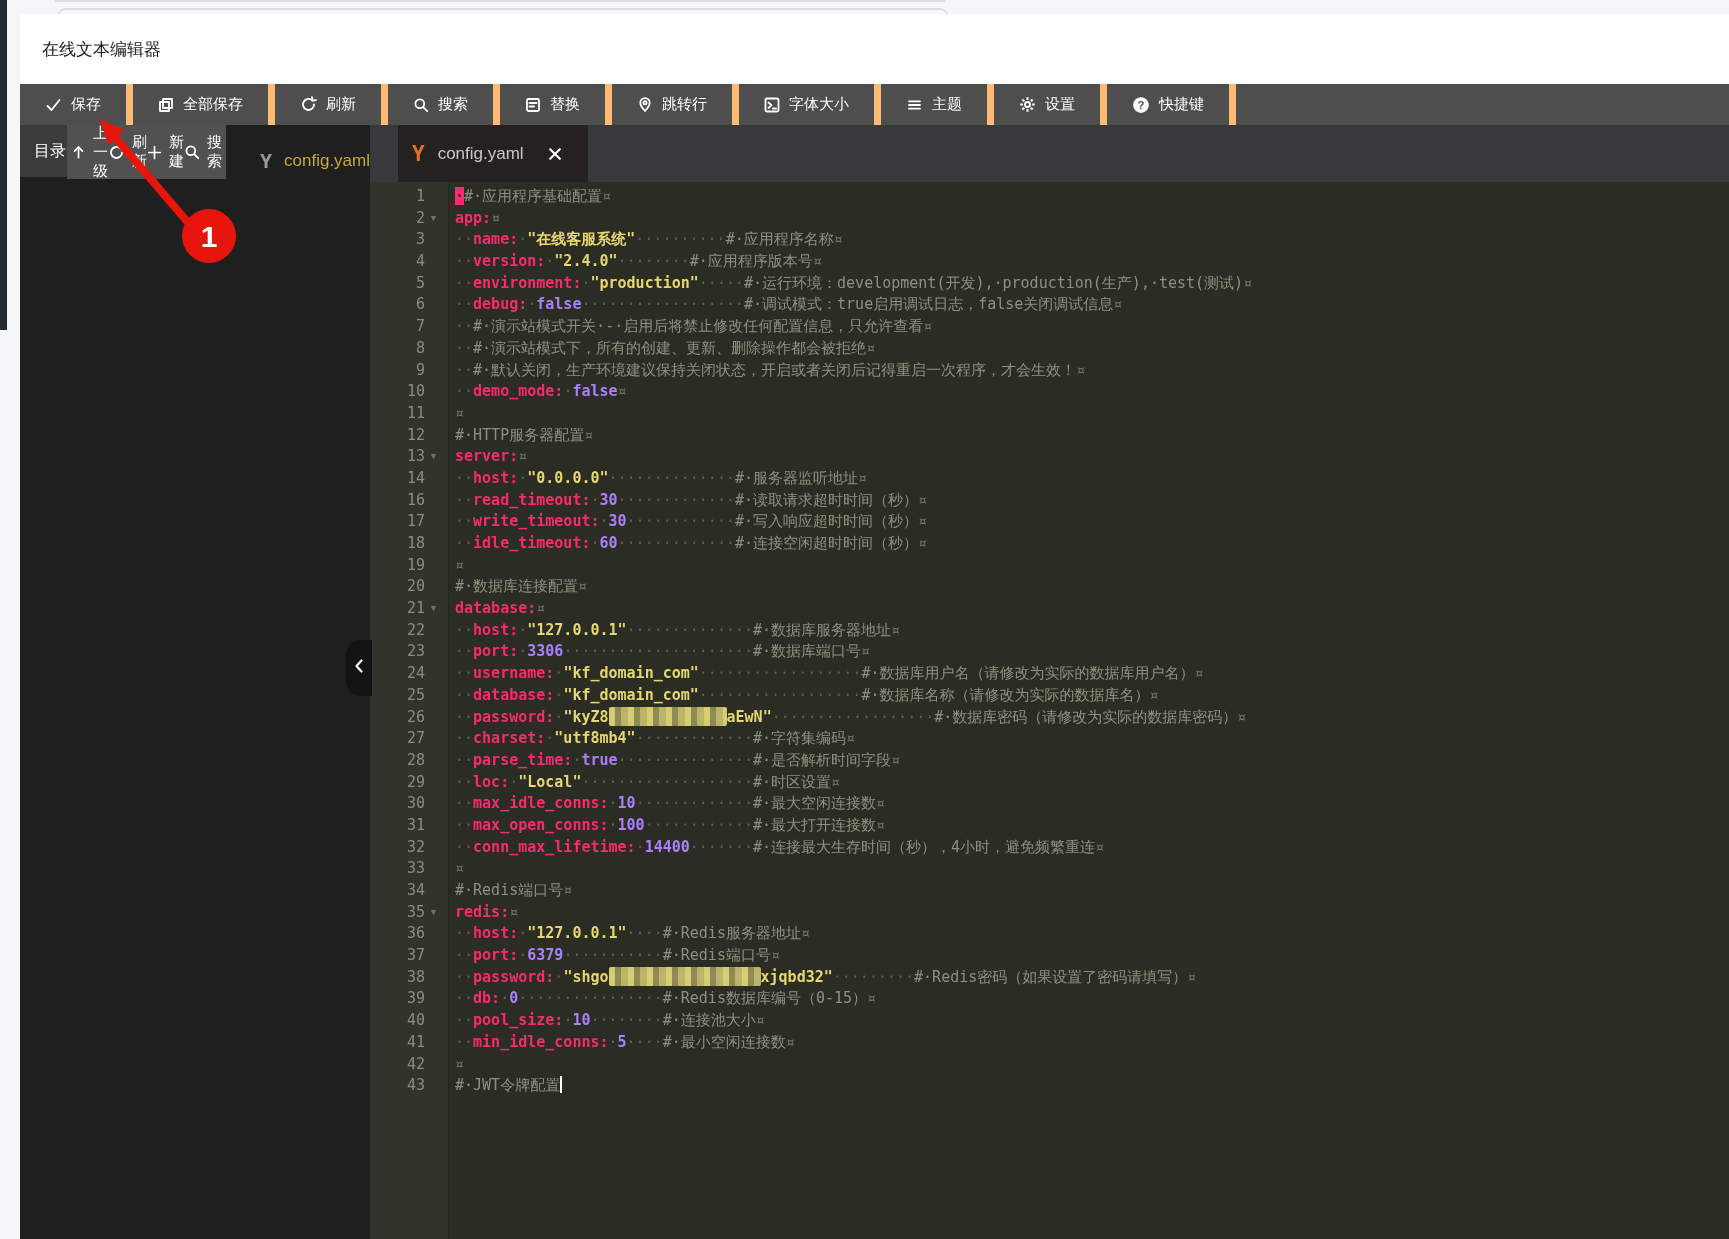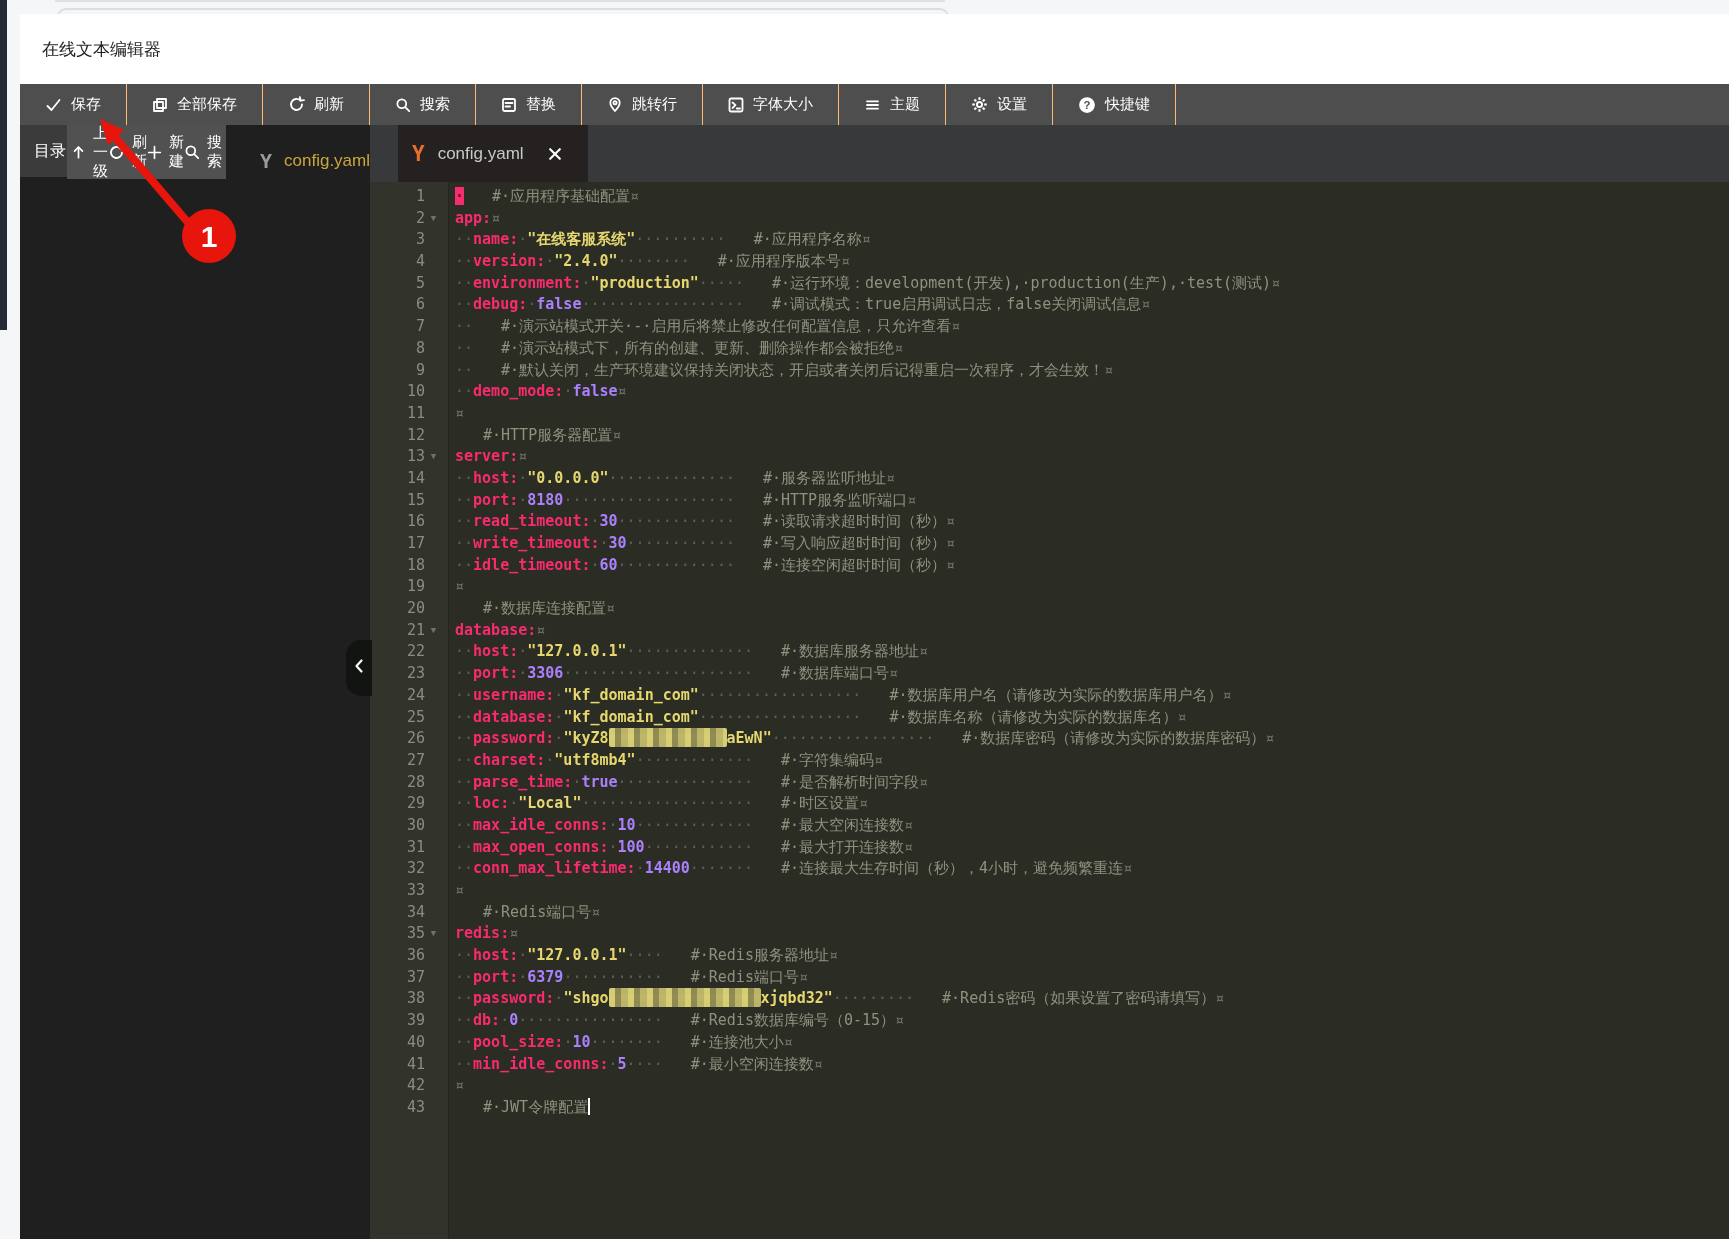--- a/index.html
+++ b/index.html
@@ -15,21 +15,21 @@
   .chrome-topline{position:absolute;left:55px;top:0;width:890px;height:2px;background:#d9dbde;opacity:.8;}
 
   .app{position:absolute;left:20px;top:14px;right:0;bottom:0;background:#84cc16;}
 
   .titlebar{height:70px;display:flex;align-items:center;padding-left:22px;background:#fff;}
   .titlebar .t{font-size:17px;color:#1d1d1d;}
 
   
   .toolbar{height:41px;background:#4e4e4e;display:flex;align-items:stretch;}
   .tb-btn{display:flex;align-items:center;padding:0 25px;cursor:pointer;
-    border-right:1px solid #fdba74;color:#fff;font-size:15px;white-space:nowrap;}
+    border-right:7px solid #fdba74;color:#fff;font-size:15px;white-space:nowrap;}
   .tb-btn .ic{display:flex;align-items:center;margin-right:9px;}
   .tb-btn svg{display:block;}
   .tb-fill{flex:1;}
 
   .main{display:flex;position:absolute;top:111px;left:0;right:0;bottom:0;}
 
   
   .sidebar{width:350px;display:flex;flex-direction:row;background:#1f1f1f;}
   .dir-row{height:52px;background:#3b3b3b;color:#fff;display:flex;align-items:center;
     padding:0 14px;font-size:16px;white-space:nowrap;overflow:hidden;}
@@ -63,21 +63,21 @@
   .row{display:flex;height:21.7px;line-height:21.7px;
     font-family:"DejaVu Sans Mono",monospace;font-size:15px;}
   .gut{width:78px;flex:none;display:flex;justify-content:flex-end;align-items:center;
     padding-right:8px;box-sizing:border-box;}
   .ln{color:#8a8d82;font-size:15px;text-align:right;min-width:34px;}
   .fold{width:13px;color:#70726a;font-size:9px;text-align:center;margin-left:2px;}
   .code{white-space:pre;padding-left:7px;color:#f8f8f2;}
   .seg-k{color:#f92a6e;font-weight:bold;}
   .seg-s{color:#e6d86e;font-weight:bold;}
   .seg-n{color:#ab80fc;font-weight:bold;}
-  .seg-c{color:#8f917e;padding-left:28px;}
+  .seg-c{color:#8f917e;}
   .seg-w{color:#5e6057;}
   .seg-e{color:#75776b;}
   .seg-hl{background:#f72d72;color:#5e0f2d;font-weight:bold;}
   .blur{display:inline-block;height:19px;vertical-align:-4px;border-radius:2px;
     background-image:
       repeating-linear-gradient(90deg, rgba(224,214,120,.95) 0 6px, rgba(148,144,86,.95) 6px 12px, rgba(196,188,108,.95) 12px 19px),
       repeating-linear-gradient(0deg, rgba(0,0,0,.22) 0 6px, rgba(255,255,255,.10) 6px 13px);}
   .blur-a{width:118px;}
   .blur-b{width:152px;}
   .cursor{display:inline-block;width:2px;height:17px;background:#ffffff;vertical-align:-3px;}
@@ -371,27 +371,20 @@
             </div>
             <div class="row">
               <div class="gut">
                 <span class="ln">14</span>
                 <span class="fold"></span>
               </div>
               <div class="code"><span class="seg-w">··</span><span class="seg-k">host:</span><span class="seg-w">·</span><span class="seg-s">"0.0.0.0"</span><span class="seg-w">··············</span><span class="seg-c">#·服务器监听地址</span><span class="seg-e">¤</span></div>
             </div>
             <div class="row">
               <div class="gut">
-                <span class="ln">15</span>
-                <span class="fold"></span>
-              </div>
-              <div class="code"><span class="seg-w">··</span><span class="seg-k">port:</span><span class="seg-w">·</span><span class="seg-n">8180</span><span class="seg-w">···················</span><span class="seg-c">#·HTTP服务监听端口</span><span class="seg-e">¤</span></div>
-            </div>
-            <div class="row">
-              <div class="gut">
                 <span class="ln">16</span>
                 <span class="fold"></span>
               </div>
               <div class="code"><span class="seg-w">··</span><span class="seg-k">read_timeout:</span><span class="seg-w">·</span><span class="seg-n">30</span><span class="seg-w">·············</span><span class="seg-c">#·读取请求超时时间（秒）</span><span class="seg-e">¤</span></div>
             </div>
             <div class="row">
               <div class="gut">
                 <span class="ln">17</span>
                 <span class="fold"></span>
               </div>

